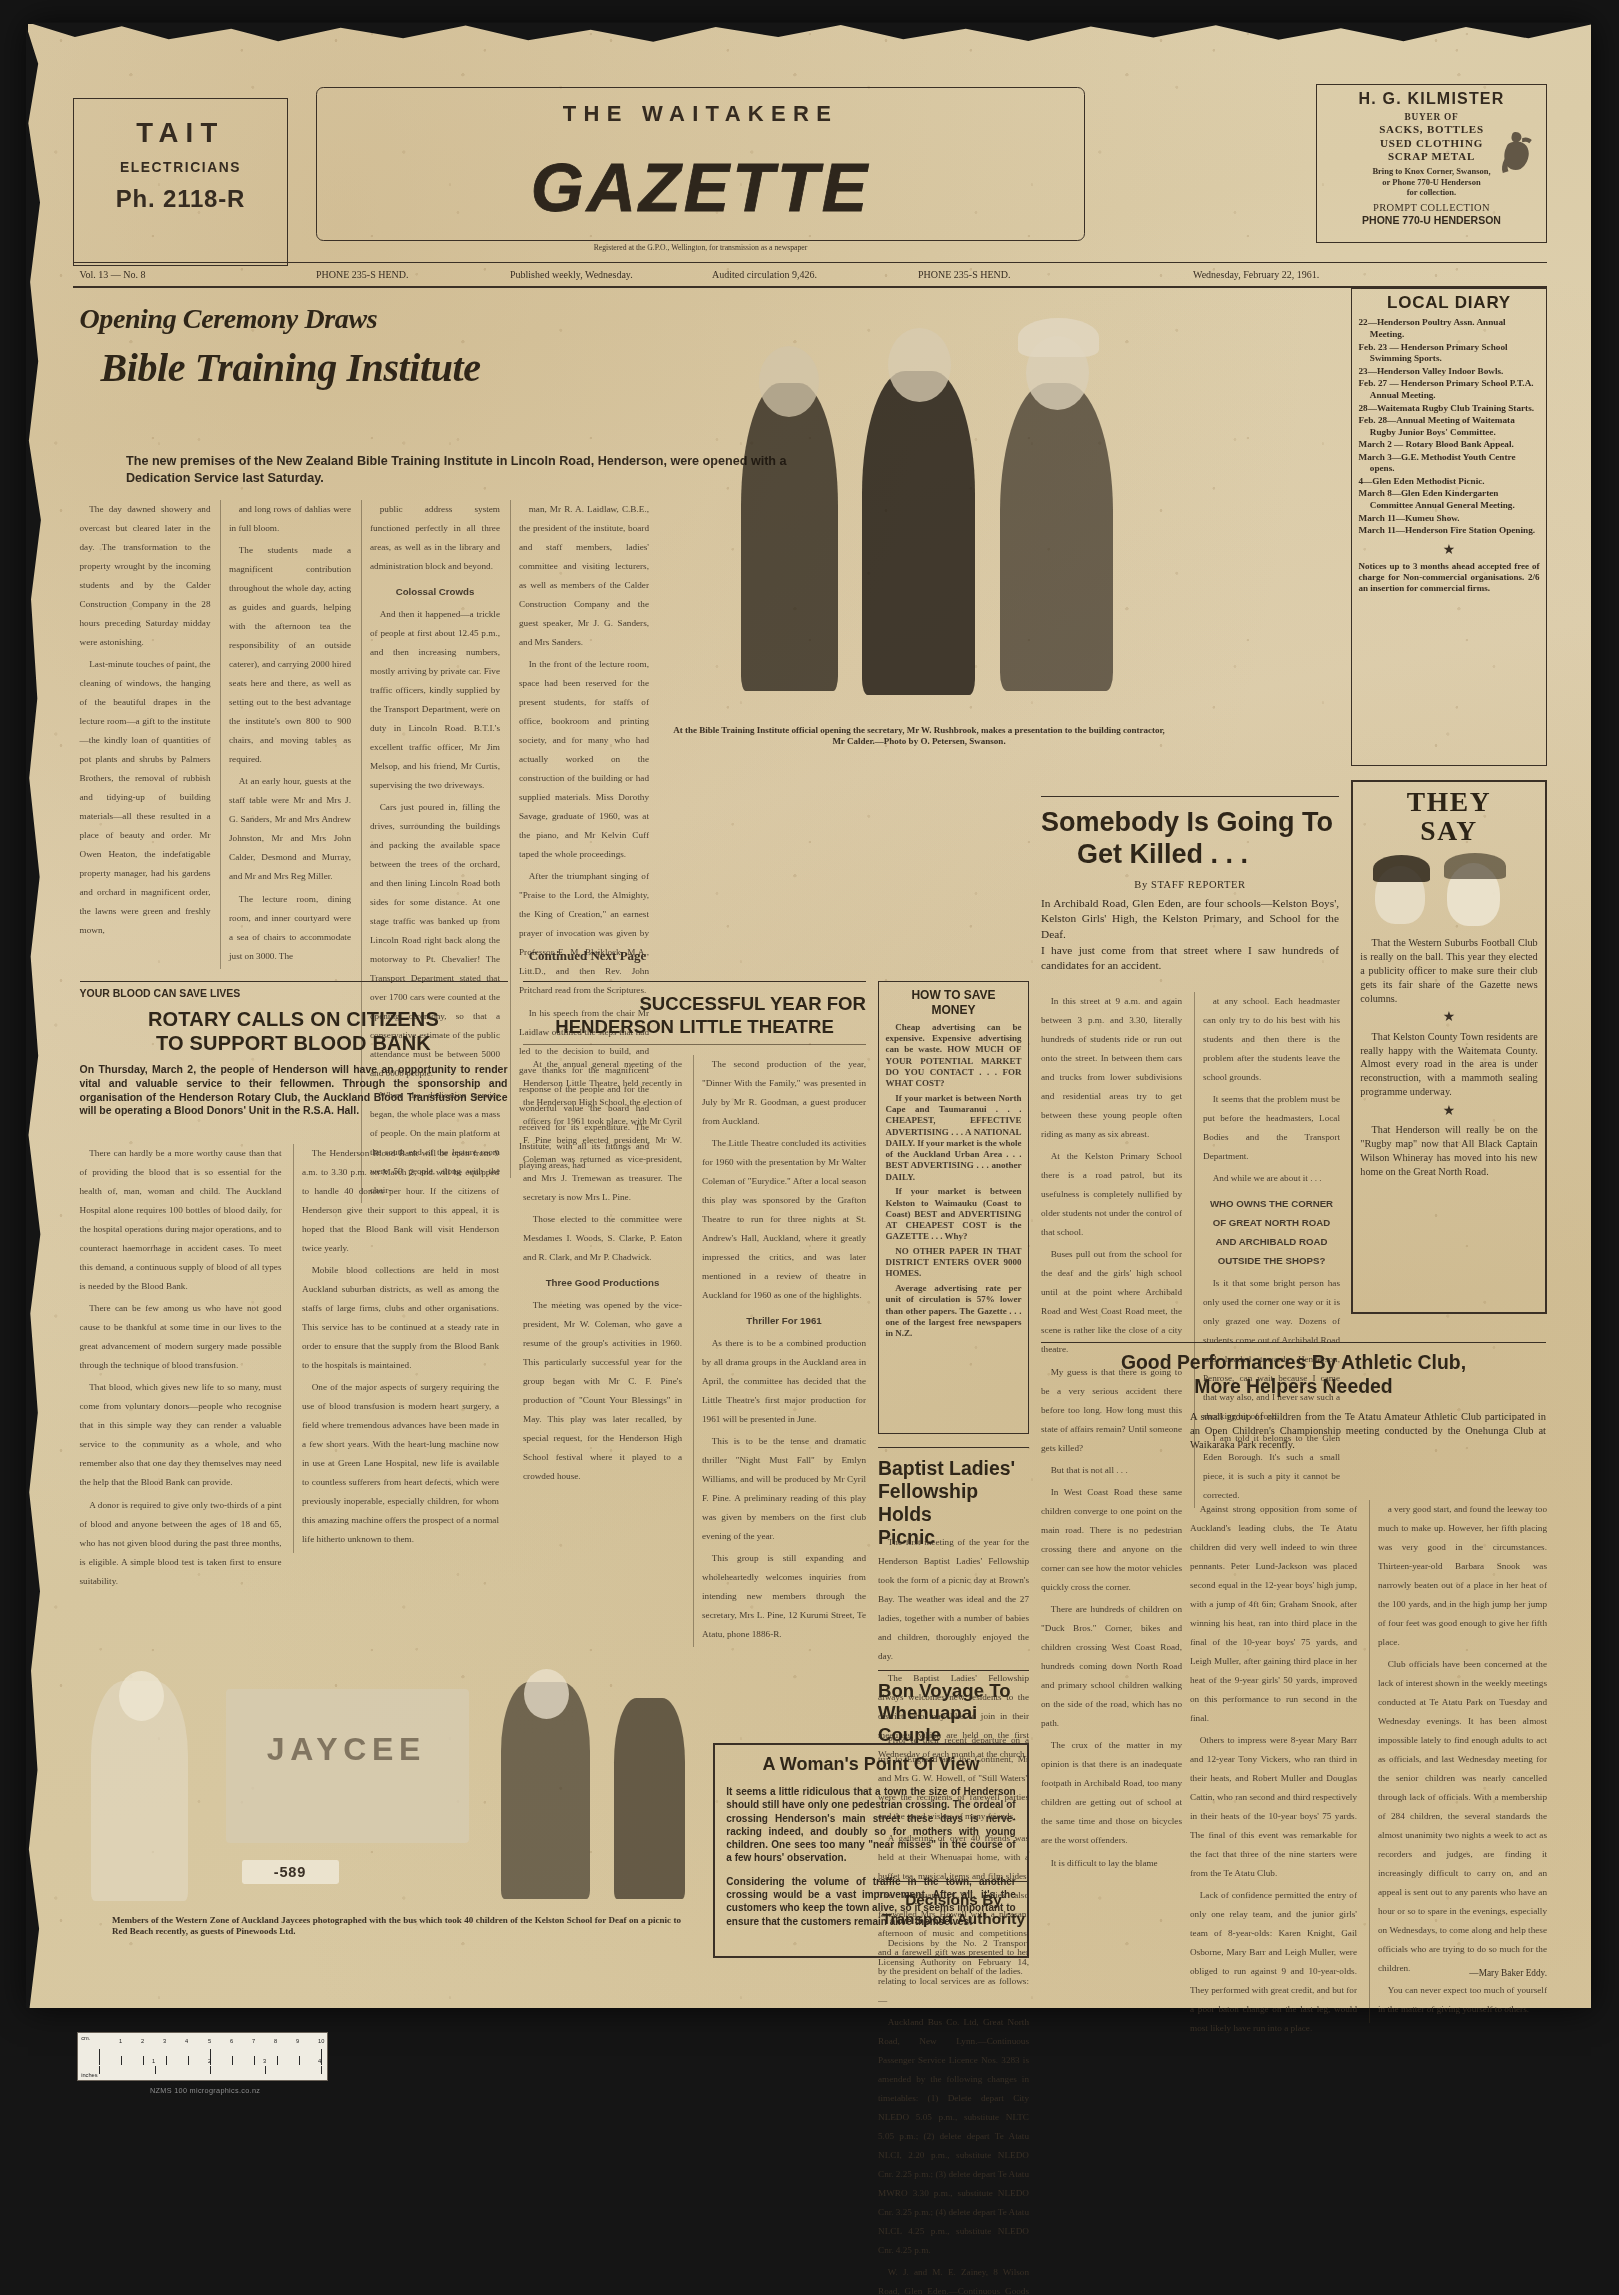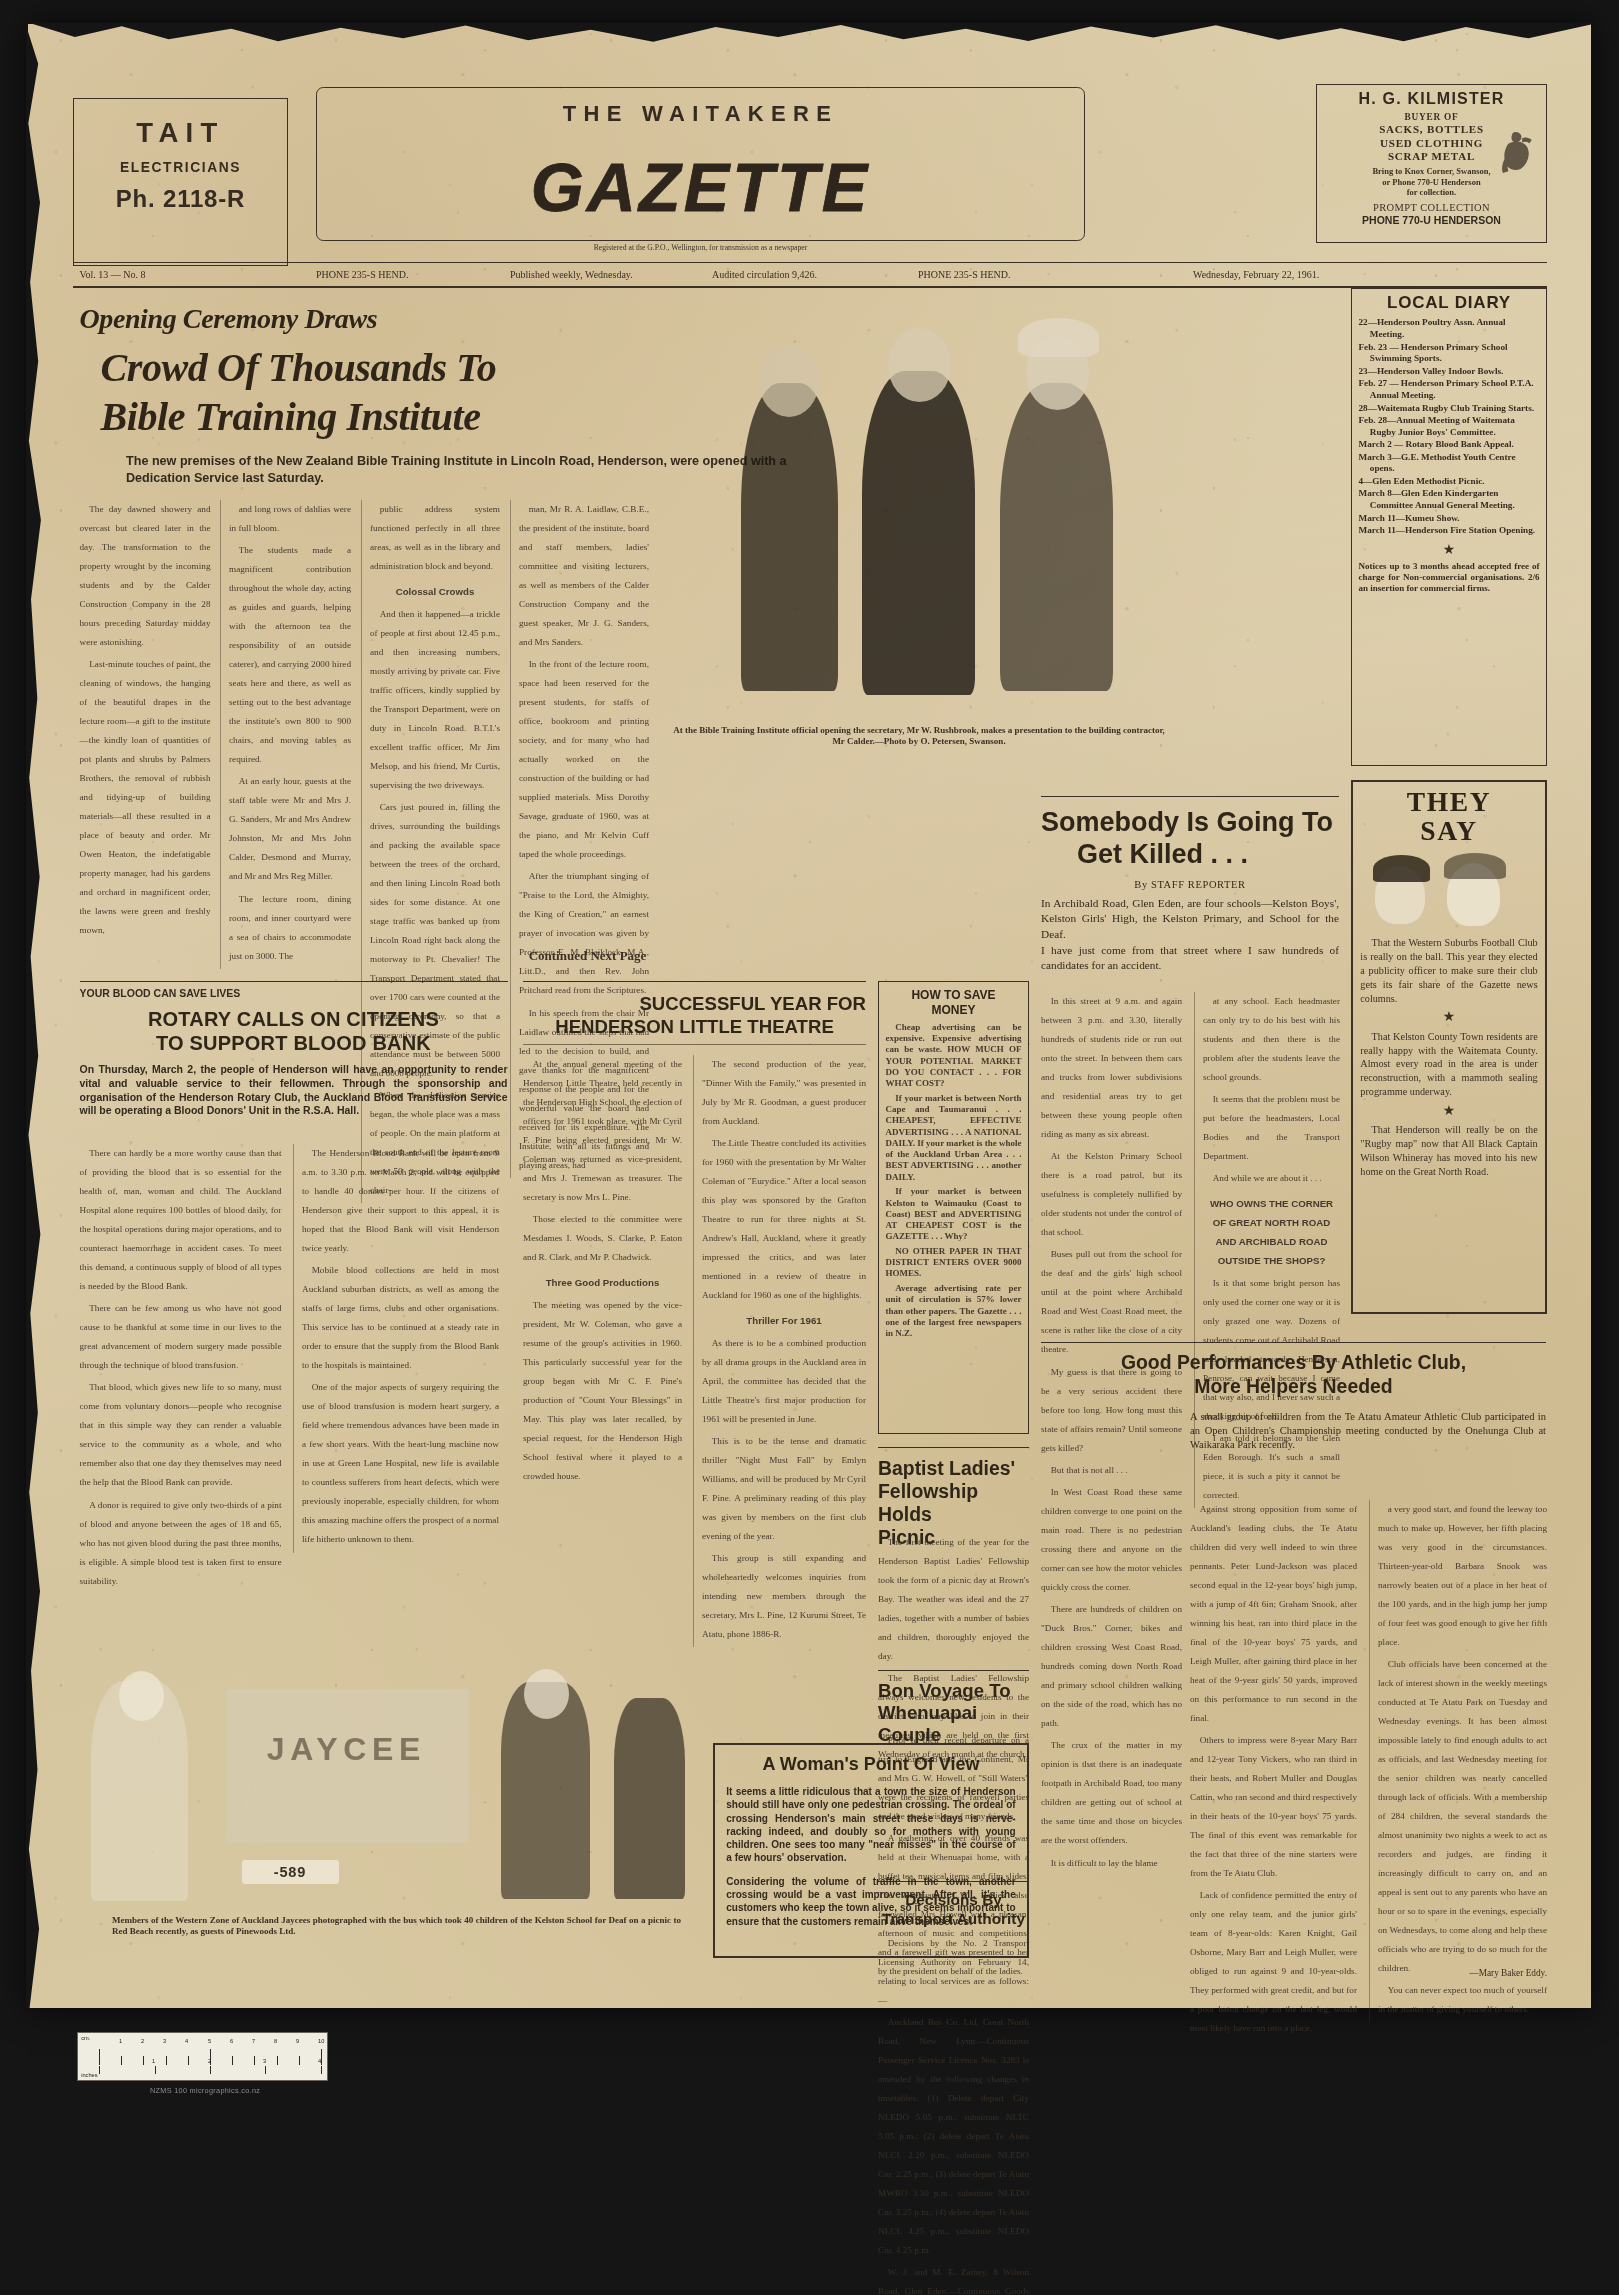--- a/index.html
+++ b/index.html
@@ -145,21 +145,20 @@
       <div style="width:202px;">Published weekly, Wednesday.</div>
       <div style="width:206px;">Audited circulation 9,426.</div>
       <div style="width:275px;">PHONE 235-S HEND.</div>
       <div style="width:auto;">Wednesday, February 22, 1961.</div>
     </div>
 
     <div id="grid">
 
       <div style="position:absolute;left:6.5px;top:0;width:802px;">
         <div class="hl-script" style="font-size:28px;line-height:49px;letter-spacing:-0.4px;">Opening Ceremony Draws</div>
-        <div class="hl-script" style="font-size:40px;line-height:49px;letter-spacing:-0.4px;margin-left:21px;">Crowd Of Thousands To</div>
         <div class="hl-script" style="font-size:40px;line-height:49px;letter-spacing:-0.4px;margin-left:21px;">Bible Training Institute</div>
       </div>
 
       <div style="position:absolute;left:53px;top:159px;width:704px;font-family:'Liberation Sans',sans-serif;font-weight:bold;font-size:12.6px;line-height:17px;color:#332a1f;">The new premises of the New Zealand Bible Training Institute in Lincoln Road, Henderson, were opened with a Dedication Service last Saturday.</div>
 
       <div class="body-txt" id="lead-c1" style="position:absolute;left:6.5px;top:206px;width:131px;">
           <p>The day dawned showery and overcast but cleared later in the day. The transformation to the property wrought by the incoming students and by the Calder Construction Company in the 28 hours preceding Saturday midday were astonishing.</p>
           <p>Last-minute touches of paint, the cleaning of windows, the hanging of the beautiful drapes in the lecture room—a gift to the institute—the kindly loan of quantities of pot plants and shrubs by Palmers Brothers, the removal of rubbish and tidying-up of building materials—all these resulted in a place of beauty and order. Mr Owen Heaton, the indefatigable property manager, had his gardens and orchard in magnificent order, the lawns were green and freshly mown,</p>
         </div>
       <div class="body-txt col-rule" id="lead-c2" style="position:absolute;left:147px;top:206px;width:131px;padding-left:8px;">

